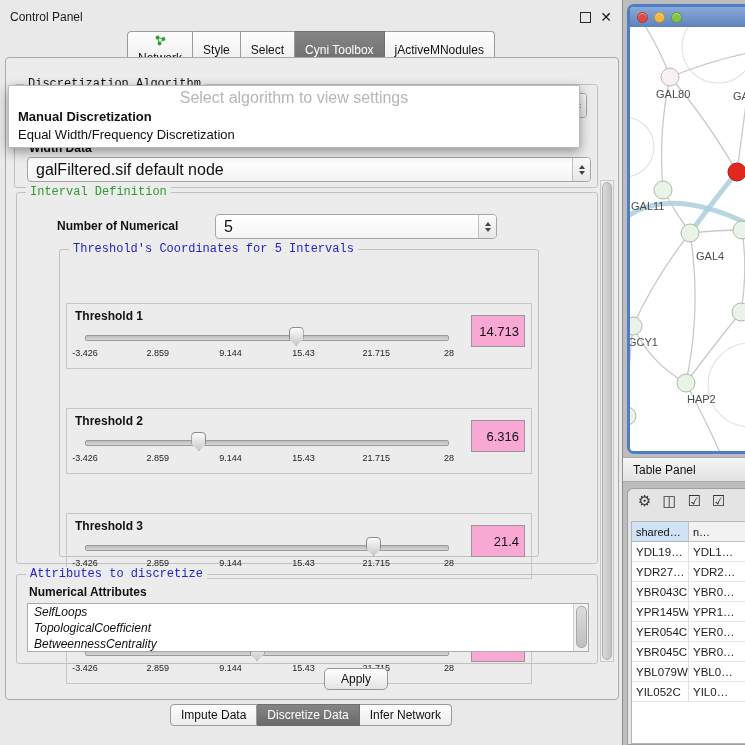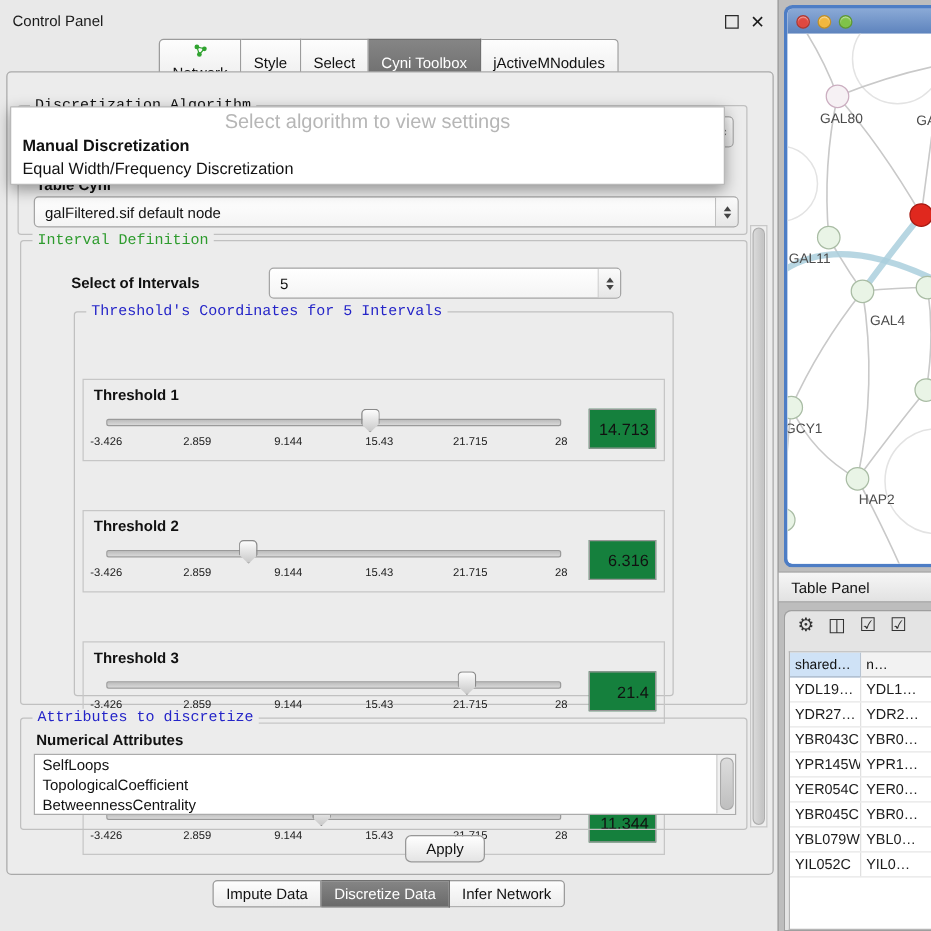--- a/index.html
+++ b/index.html
@@ -28,46 +28,46 @@
   .group{position:absolute;border:1px solid #c0c0c0;border-radius:3px;}
   .group-title{position:absolute;top:-8px;left:9px;background:#ececec;padding:0 4px;font-size:12px;white-space:nowrap;font-family:Liberation Mono, monospace;}
   .gt-green{color:#2d9b2d;}
   .gt-blue{color:#2424c8;}
   .gt-black{color:#111;}
 
   .group-disc{left:8px;top:26px;width:582px;height:102px;}
   .lbl{position:absolute;font-size:12px;color:#111;}
   .lbl-tabledata{left:14px;top:56px;}
 
-  .combo{position:absolute;height:23px;border:1px solid #a5a5a5;border-radius:4px;background:linear-gradient(#ffffff,#f4f4f4);display:flex;align-items:center;font-size:12px;color:#111;gap:20px;}
+  .combo{position:absolute;height:23px;border:1px solid #a5a5a5;border-radius:4px;background:linear-gradient(#ffffff,#f4f4f4);display:flex;align-items:center;font-size:16px;color:#111;gap:20px;}
   .combo-text{padding-left:8px;flex:1;white-space:nowrap;overflow:hidden;}
   .stepper{width:17px;align-self:stretch;display:flex;flex-direction:column;align-items:center;justify-content:center;gap:2px;border-left:1px solid #c0c0c0;background:linear-gradient(#fbfbfb,#e6e6e6);border-radius:0 3px 3px 0;}
   .tri-up{width:0;height:0;border-left:3.5px solid transparent;border-right:3.5px solid transparent;border-bottom:4.5px solid #444;}
   .tri-dn{width:0;height:0;border-left:3.5px solid transparent;border-right:3.5px solid transparent;border-top:4.5px solid #444;}
   .combo-algo{left:12px;top:8px;width:558px;}
   .combo-tabledata{left:12px;top:72px;width:562px;}
 
   .group-interval{left:10px;top:134px;width:580px;height:370px;}
   .lbl-numint{left:40px;top:26px;}
   .combo-numint{left:198px;top:21px;width:280px;}
   .group-thresholds{left:42px;top:56px;width:478px;height:306px;}
   .thresholds{position:absolute;left:6px;right:6px;top:14px;}
   .threshold-panel{position:relative;height:66px;border:1px solid #c6c6c6;margin-bottom:6px;padding:5px 8px;box-sizing:border-box;margin-top:39px;}
   .t-label{font-size:12px;font-weight:bold;color:#111;}
   .slider-zone{position:relative;margin:4px 74px 0 10px;height:34px;}
   .track{position:absolute;left:0;right:0;top:8px;height:4px;background:linear-gradient(#bdbdbd,#d8d8d8);border:1px solid #9a9a9a;border-radius:2px;}
   .thumb{position:absolute;top:0;width:13px;height:17px;background:linear-gradient(#fcfcfc,#c9c9c9);border:1px solid #8a8a8a;border-radius:4px;clip-path:polygon(0 0,100% 0,100% 62%,50% 100%,0 62%);}
   .ticks{position:absolute;left:0;right:0;top:21px;height:12px;}
   .tick-label{position:absolute;transform:translateX(-50%);font-size:9px;color:#222;white-space:nowrap;}
-  .value-box{position:absolute;right:6px;top:23px;width:54px;height:32px;background:#15803d;border:1px solid #979797;display:flex;align-items:center;justify-content:flex-end;padding-right:5px;font-size:13px;color:#111;box-sizing:border-box;}
+  .value-box{position:absolute;right:6px;top:11px;width:54px;height:32px;background:#f9a8d4;border:1px solid #979797;display:flex;align-items:center;justify-content:flex-end;padding-right:5px;font-size:13px;color:#111;box-sizing:border-box;}
 
   .group-attrs{left:10px;top:516px;width:580px;height:88px;}
   .lbl-numattrs{left:12px;top:10px;}
   .listbox{position:absolute;left:10px;top:28px;width:560px;height:47px;background:#fff;border:1px solid #ababab;overflow:hidden;}
-  .list-items{position:absolute;left:0;top:0;right:14px;}
+  .list-items{position:absolute;left:0;top:0;right:14px;font-style:italic;}
   .list-item{font-size:12px;color:#111;padding:1px 0 1px 6px;line-height:14px;white-space:nowrap;}
   .vscroll{position:absolute;right:0;top:0;bottom:0;width:14px;background:#f1f1f1;border-left:1px solid #cfcfcf;}
   .vthumb{position:absolute;left:1.5px;right:1.5px;top:2px;height:40px;background:linear-gradient(#dcdcdc,#bfbfbf);border:1px solid #a8a8a8;border-radius:5px;}
 
   .apply-btn{position:absolute;left:50%;top:610px;transform:translateX(-50%);width:64px;height:22px;border:1px solid #989898;border-radius:5px;background:linear-gradient(#ffffff,#e4e4e4);font-size:12px;font-family:inherit;color:#111;margin-left:44px;}
 
   .cp-scroll{position:absolute;right:4px;top:122px;width:14px;height:482px;background:#efefef;border:1px solid #c8c8c8;box-sizing:border-box;}
   .cp-thumb{position:absolute;left:1px;right:1px;top:1px;bottom:1px;background:linear-gradient(90deg,#dadada,#c2c2c2);border:1px solid #aeaeae;border-radius:6px;}
 
   
@@ -144,33 +144,33 @@
 
       <div class="group group-disc">
         <span class="group-title gt-black">Discretization Algorithm</span>
         <div class="combo combo-algo">
           <span class="combo-text"></span>
           <span class="stepper">
               <i class="tri-up"></i>
               <i class="tri-dn"></i>
             </span>
         </div>
-        <div class="lbl bold lbl-tabledata">Table Cyni</div>
+        <div class="lbl bold lbl-tabledata">Width Data</div>
         <div class="combo combo-tabledata">
           <span class="combo-text">galFiltered.sif default node</span>
           <span class="stepper">
               <i class="tri-up"></i>
               <i class="tri-dn"></i>
             </span>
         </div>
       </div>
 
       <div class="group group-interval">
         <span class="group-title gt-green">Interval Definition</span>
-        <div class="lbl bold lbl-numint">Select of Intervals</div>
+        <div class="lbl bold lbl-numint">Number of Numerical</div>
         <div class="combo combo-numint">
           <span class="combo-text">5</span>
           <span class="stepper">
               <i class="tri-up"></i>
               <i class="tri-dn"></i>
             </span>
         </div>
         <div class="group group-thresholds">
           <span class="group-title gt-blue">Threshold's Coordinates for 5 Intervals</span>
           <div class="thresholds">

